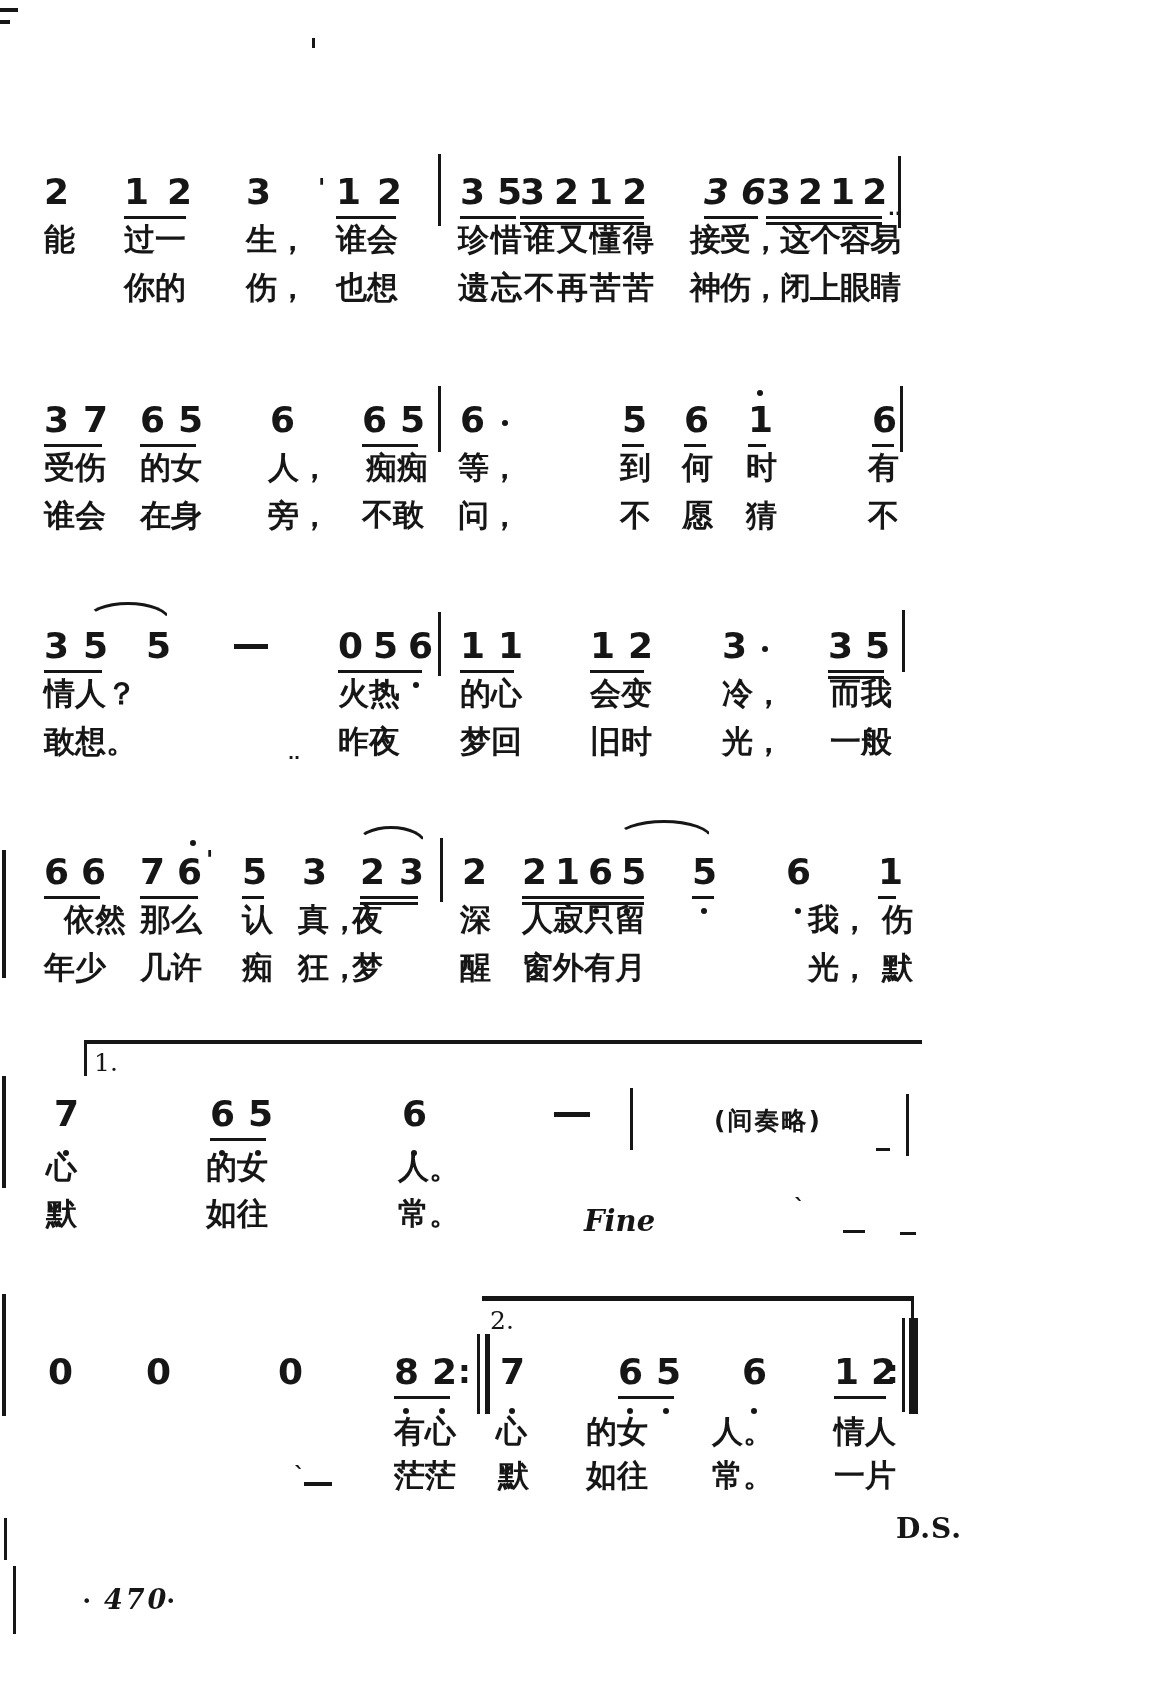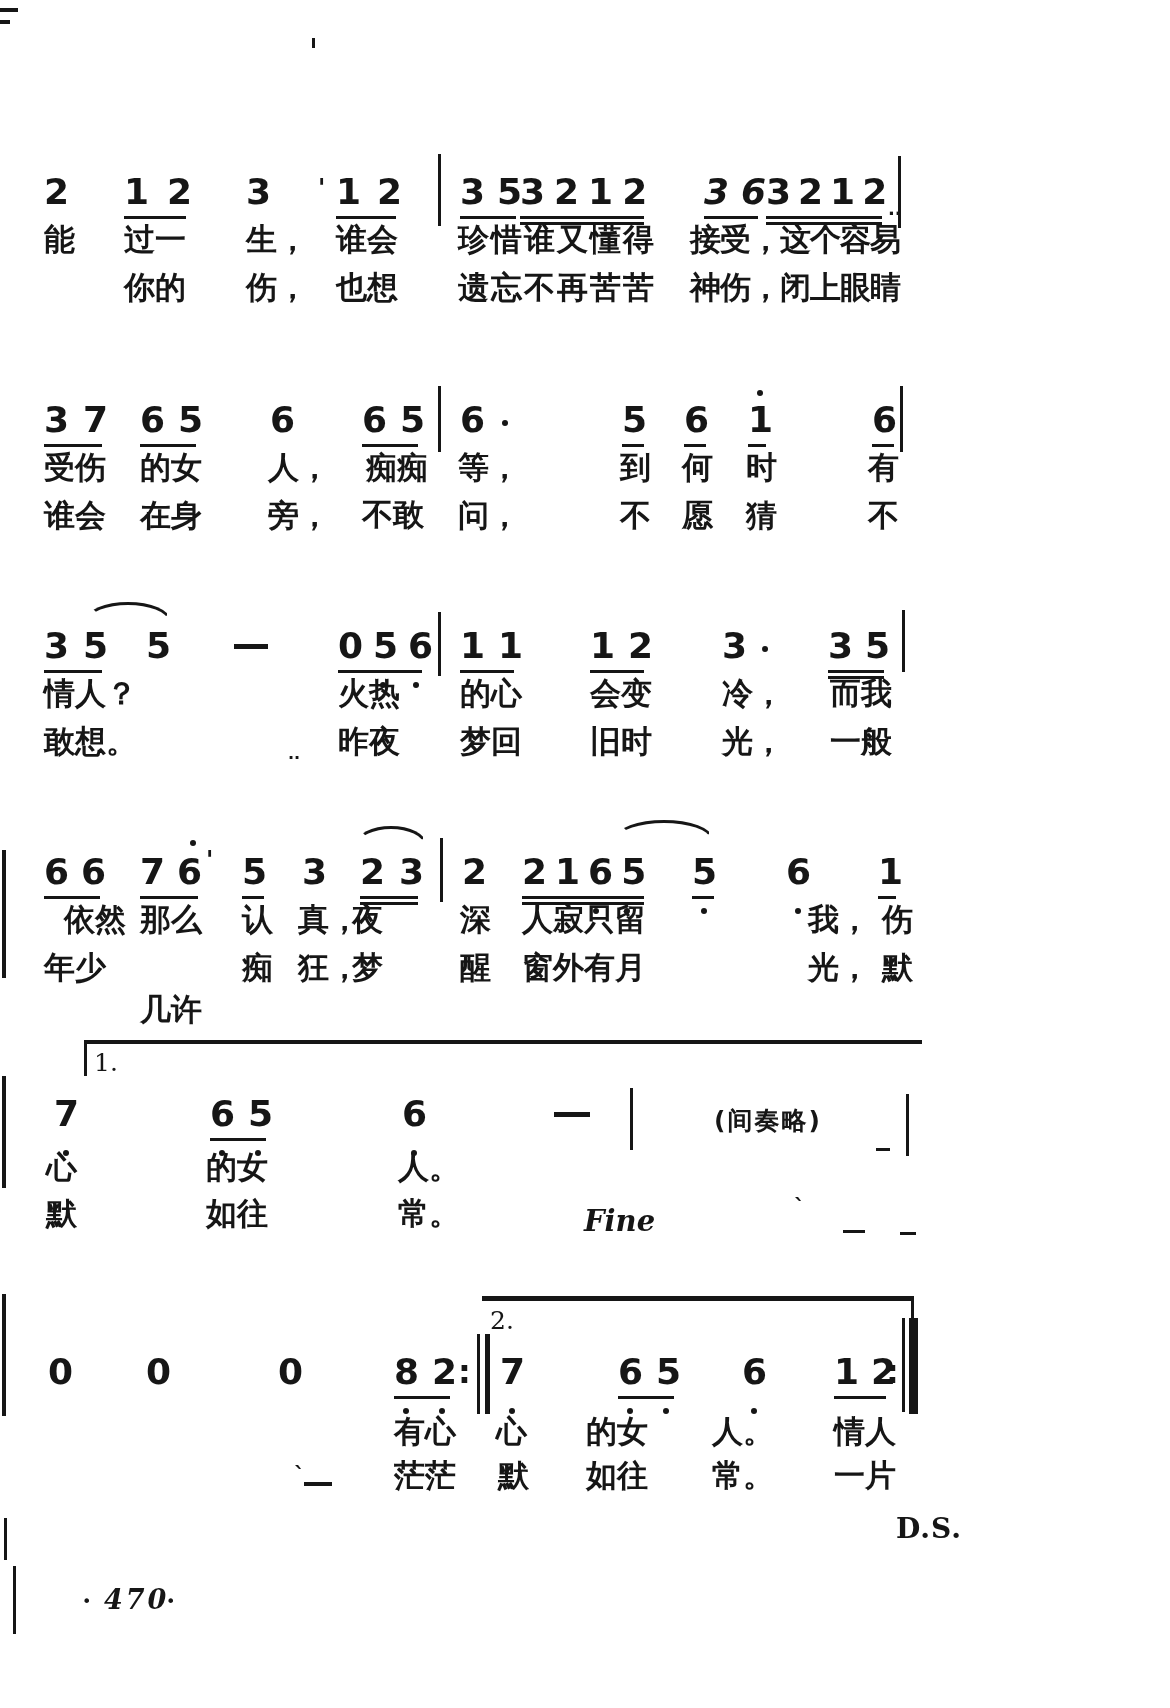--- a/index.html
+++ b/index.html
@@ -176,21 +176,21 @@
       <div class="lyric" style="left: 44px; top: 902px; margin-left: 20px;">依然</div>
       <div class="lyric" style="left: 140px; top: 902px;">那么</div>
       <div class="lyric" style="left: 242px; top: 902px;">认</div>
       <div class="lyric" style="left: 298px; top: 902px;">真，</div>
       <div class="lyric" style="left: 352px; top: 902px;">夜</div>
       <div class="lyric" style="left: 460px; top: 902px;">深</div>
       <div class="lyric" style="left: 522px; top: 902px;">人寂只留</div>
       <div class="lyric" style="left: 808px; top: 902px;">我，</div>
       <div class="lyric" style="left: 882px; top: 902px;">伤</div>
       <div class="lyric" style="left: 44px; top: 950px;">年少</div>
-      <div class="lyric" style="left: 140px; top: 992px;">几许</div>
+      <div class="lyric" style="left: 140px; top: 950px;">几许</div>
       <div class="lyric" style="left: 242px; top: 950px;">痴</div>
       <div class="lyric" style="left: 298px; top: 950px;">狂，</div>
       <div class="lyric" style="left: 352px; top: 950px;">梦</div>
       <div class="lyric" style="left: 460px; top: 950px;">醒</div>
       <div class="lyric" style="left: 522px; top: 950px; text-align: right;">窗外有月</div>
       <div class="lyric" style="left: 808px; top: 950px;">光，</div>
       <div class="lyric" style="left: 882px; top: 950px;">默</div>
       <div class="hline" style="left: 84px; top: 1040px; width: 838px; height: 4px;"></div>
       <div class="vline" style="left: 84px; top: 1040px; width: 3px; height: 36px;"></div>
       <div class="note" style="left: 54px; top: 1096px;">7</div>

